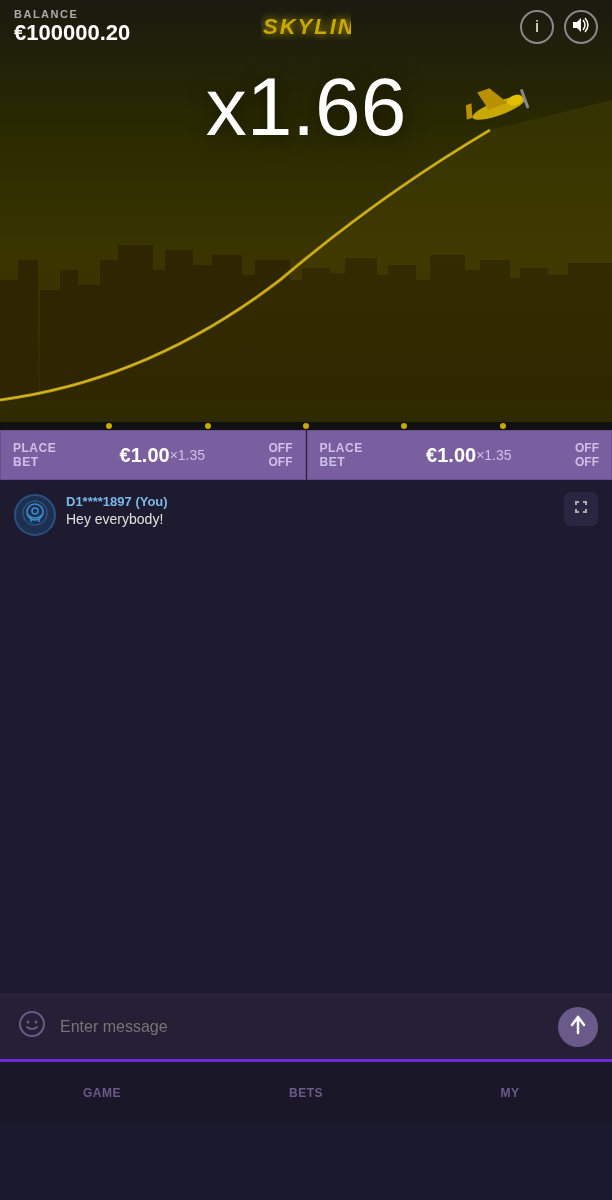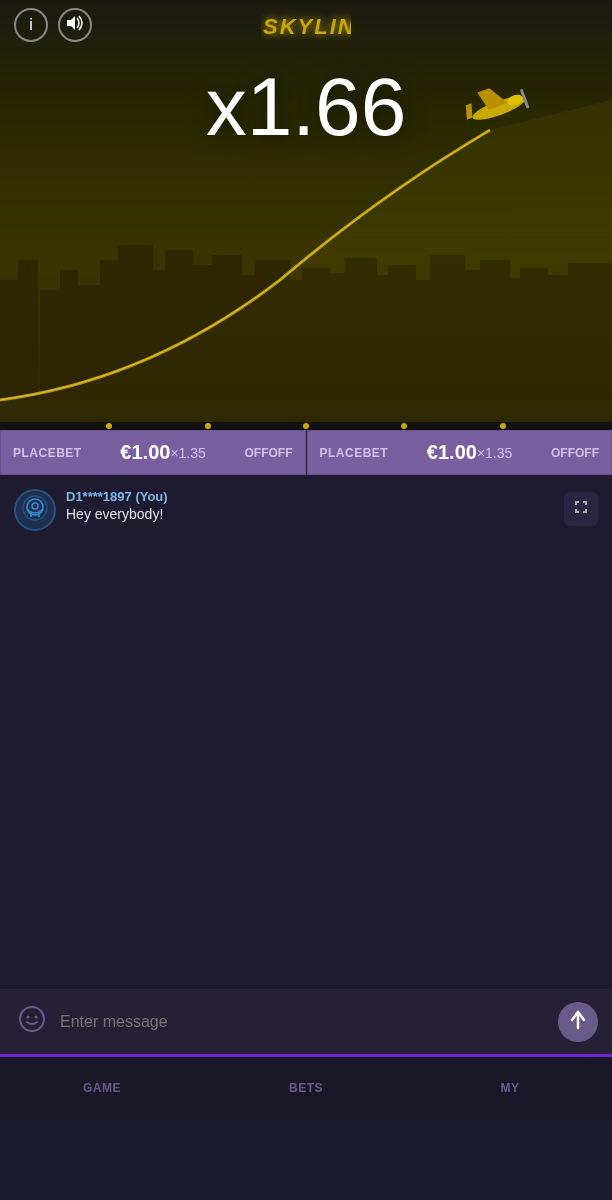--- a/index.html
+++ b/index.html
@@ -146,21 +146,21 @@
       justify-content: space-between;
       border: 1px solid #6a4f90;
     }
 
     .bet-panel:first-child {
       margin-right: 1px;
     }
 
     .bet-panel-left {
       display: flex;
-      flex-direction: row;
+      flex-direction: column;
     }
 
     .place-bet-label {
       color: #d0c0e8;
       font-size: 12px;
       font-weight: 600;
       letter-spacing: 0.5px;
     }
 
     .bet-panel-center {
@@ -175,21 +175,21 @@
       font-weight: 700;
     }
 
     .bet-multiplier {
       color: #d0c0e8;
       font-size: 14px;
     }
 
     .bet-panel-right {
       display: flex;
-      flex-direction: row;
+      flex-direction: column;
       align-items: flex-end;
       justify-content: space-between;
     }
 
     .off-label {
       color: #d0c0e8;
       font-size: 12px;
       font-weight: 600;
     }
 
@@ -353,20 +353,24 @@
       border-radius: 1px;
       margin-top: 2px;
     }
   </style>
 </head>
 <body>
 
 <div id="game-area">
 
   <div id="header">
+    <div id="balance-area">
+      <span id="balance-label">BALANCE</span>
+      <span id="balance-value">€100000.20</span>
+    </div>
     <div id="game-logo">
       <svg width="90" height="32" viewBox="0 0 90 32">
         <text x="2" y="26" font-family="Arial Black, sans-serif" font-size="22" font-weight="900" font-style="italic" fill="#c9a800" letter-spacing="2">SKYLINE</text>
       </svg>
     </div>
     <div id="header-icons">
       <button class="header-icon-btn">
         <span>i</span>
       </button>
       <button class="header-icon-btn">

